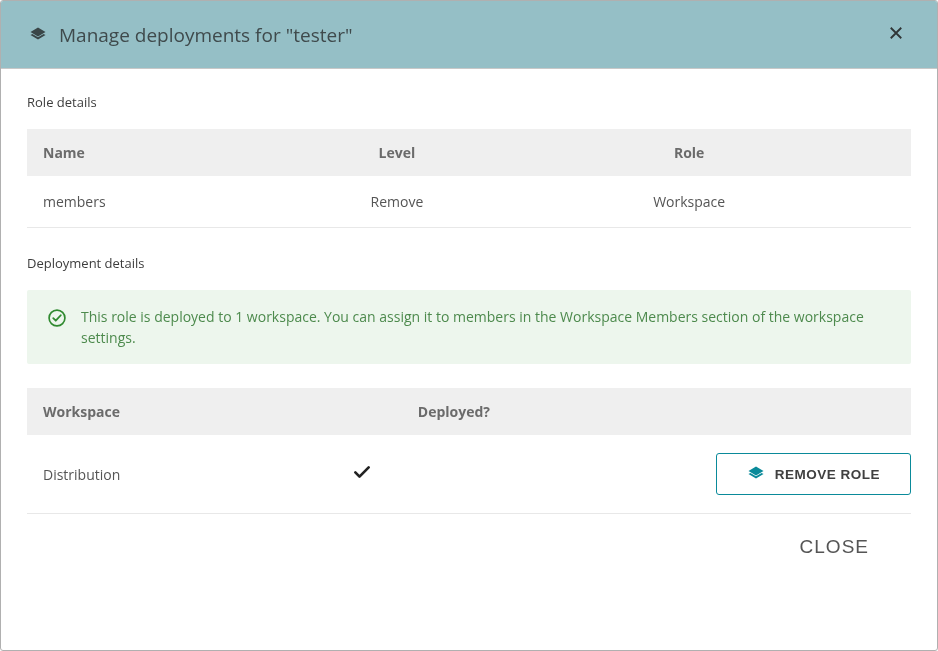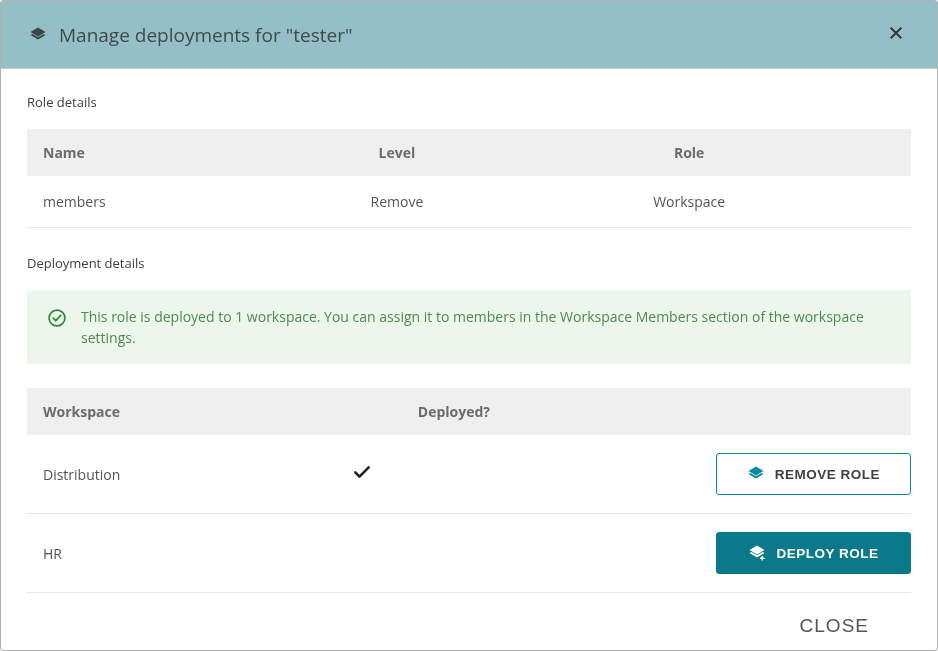--- a/index.html
+++ b/index.html
@@ -222,35 +222,20 @@
             <button class="btn btn-outline">
               <span class="icon-sm">
                 <svg viewBox="0 0 24 24">
                     <path fill="#0a8a9a" d="M12 2 2 8l10 6 10-6-10-6zm-10 10 10 6 10-6-2.5-1.5L12 15 4.5 10.5 2 12z"></path>
                   </svg>
               </span>
               <span>Remove Role</span>
             </button>
           </td>
         </tr>
-        <tr>
-          <td>HR</td>
-          <td></td>
-          <td class="actions">
-            <button class="btn btn-fill">
-              <span class="icon-sm">
-                <svg viewBox="0 0 24 24">
-                    <path fill="#fff" d="M12 2 2 8l10 6 10-6-10-6zm-10 10 10 6 10-6-2.5-1.5L12 15 4.5 10.5 2 12z"></path>
-                    <path fill="#fff" d="M18 16h2v2h2v2h-2v2h-2v-2h-2v-2h2z"></path>
-                  </svg>
-              </span>
-              <span>Deploy Role</span>
-            </button>
-          </td>
-        </tr>
       </tbody>
     </table>
 
     <div class="modal-footer">
       <button class="btn-text">CLOSE</button>
     </div>
 
   </div>
 </div>
 

